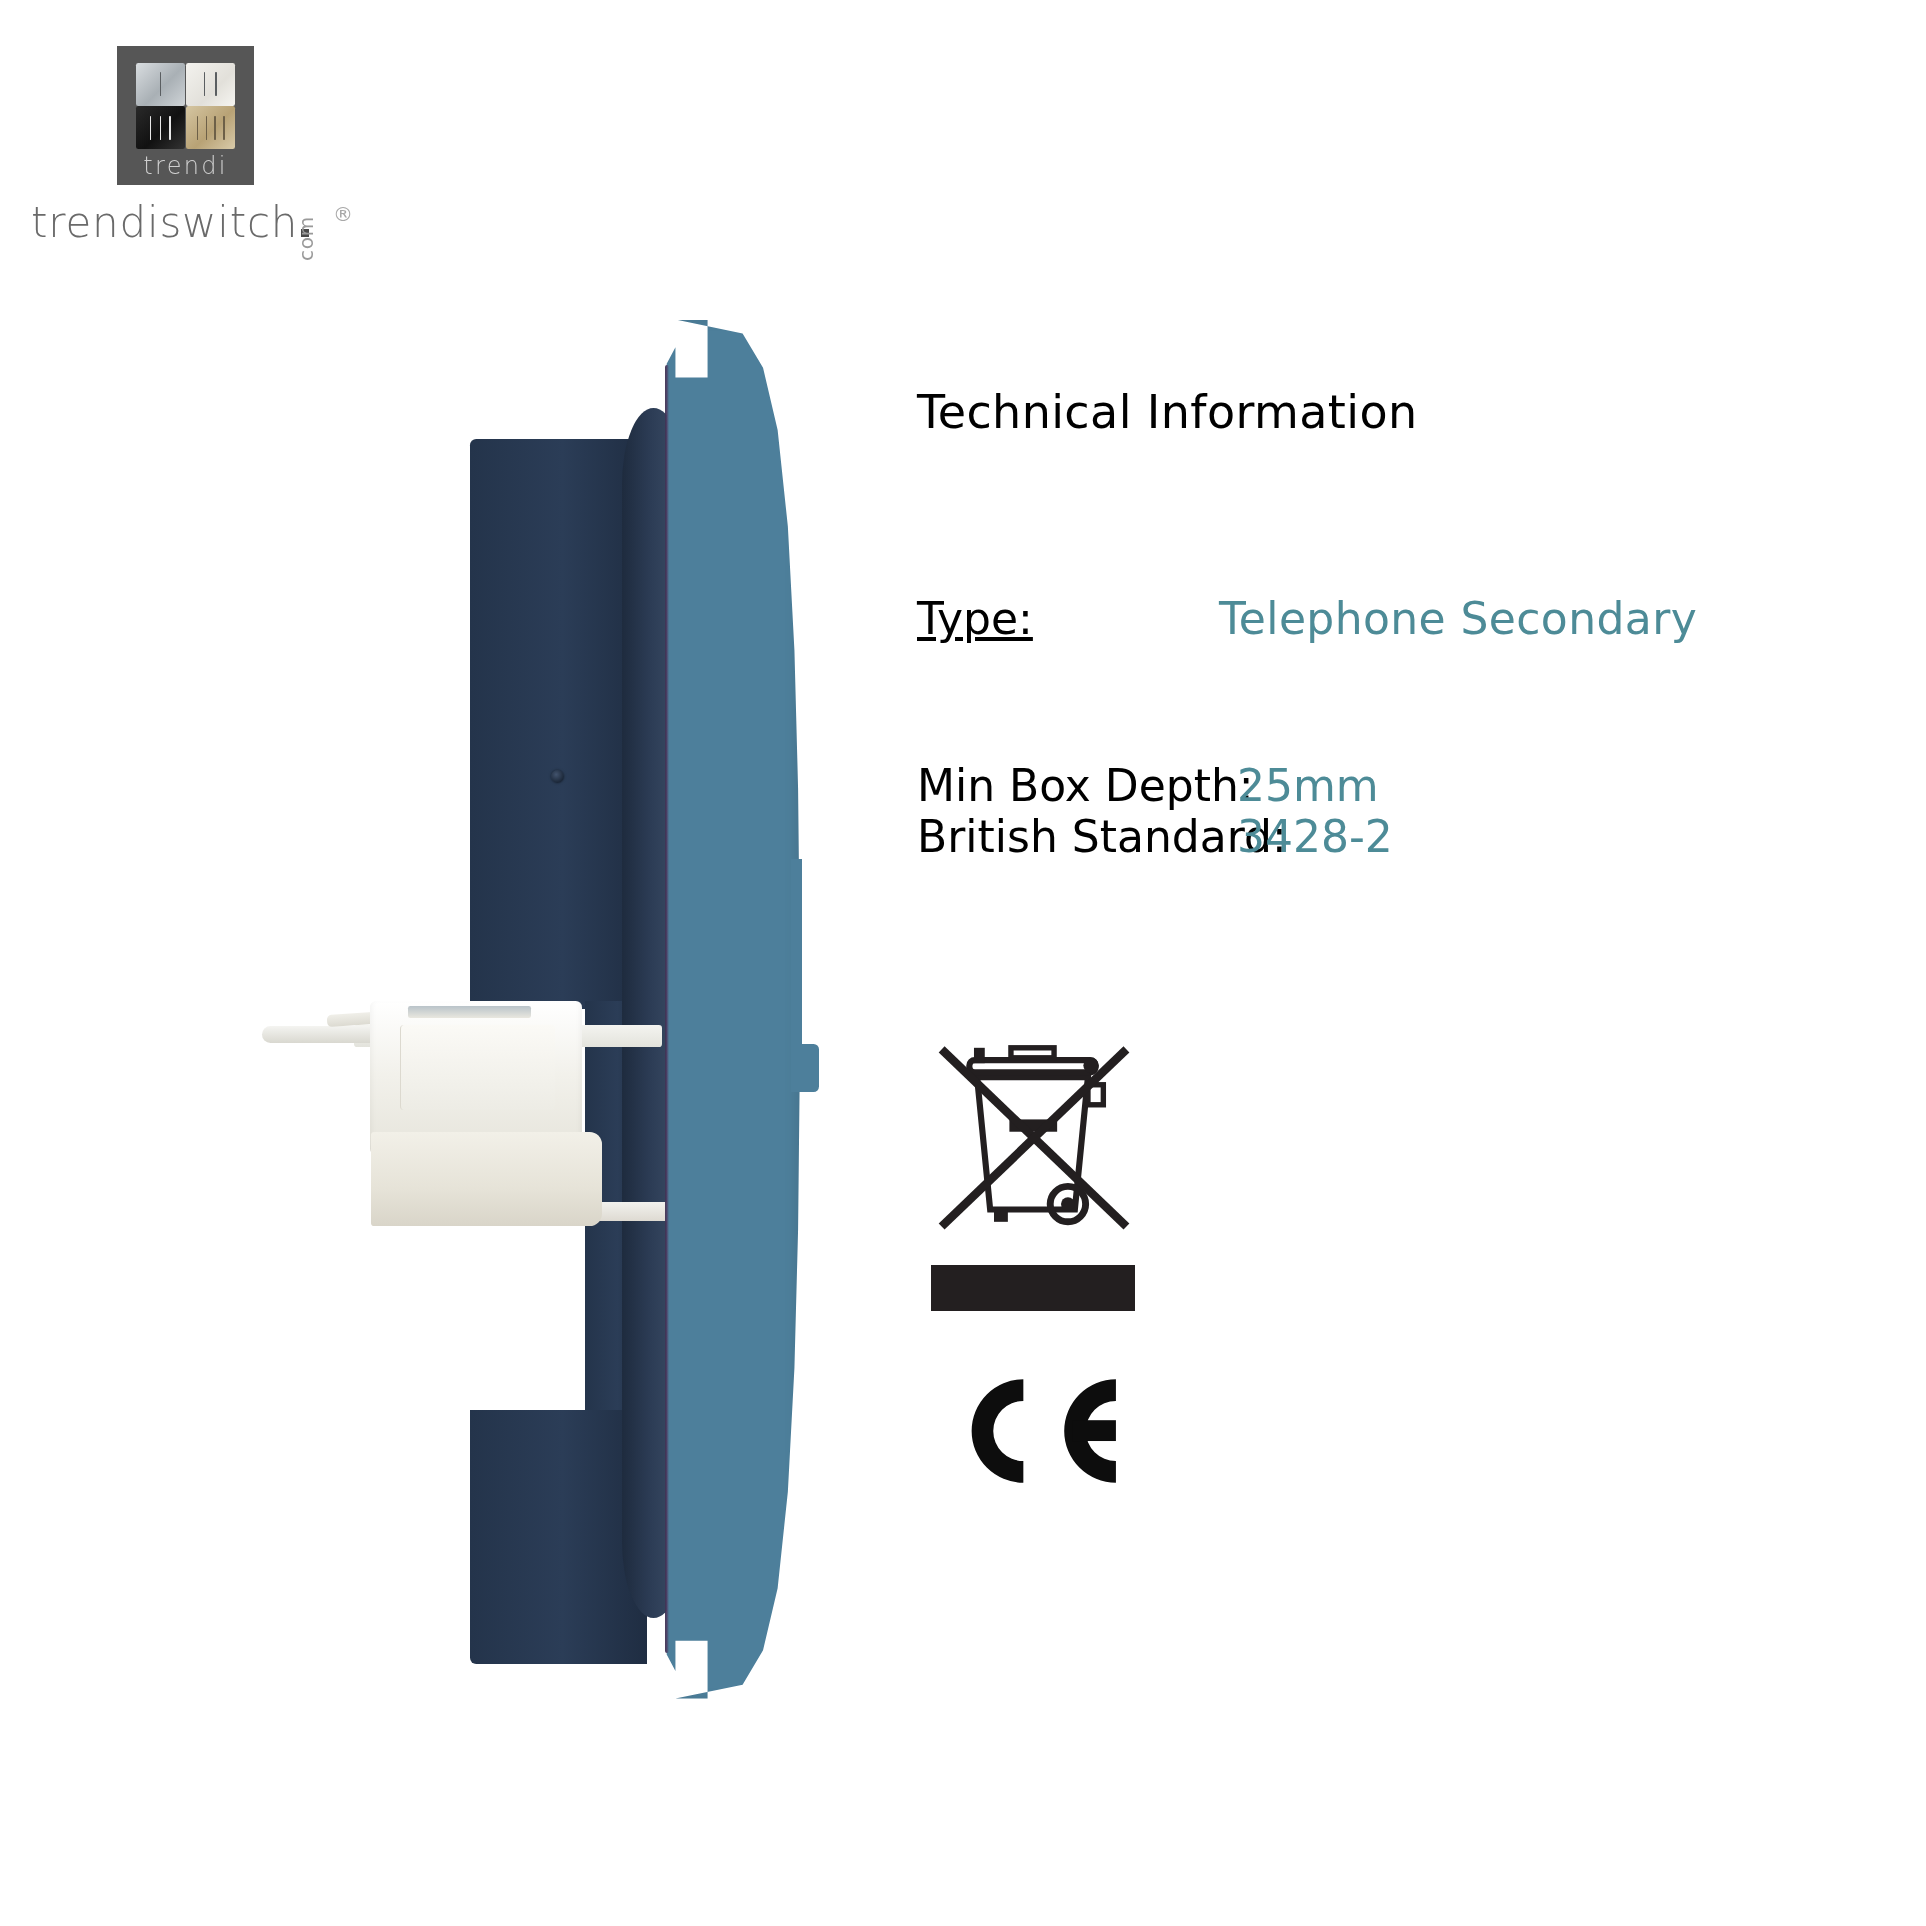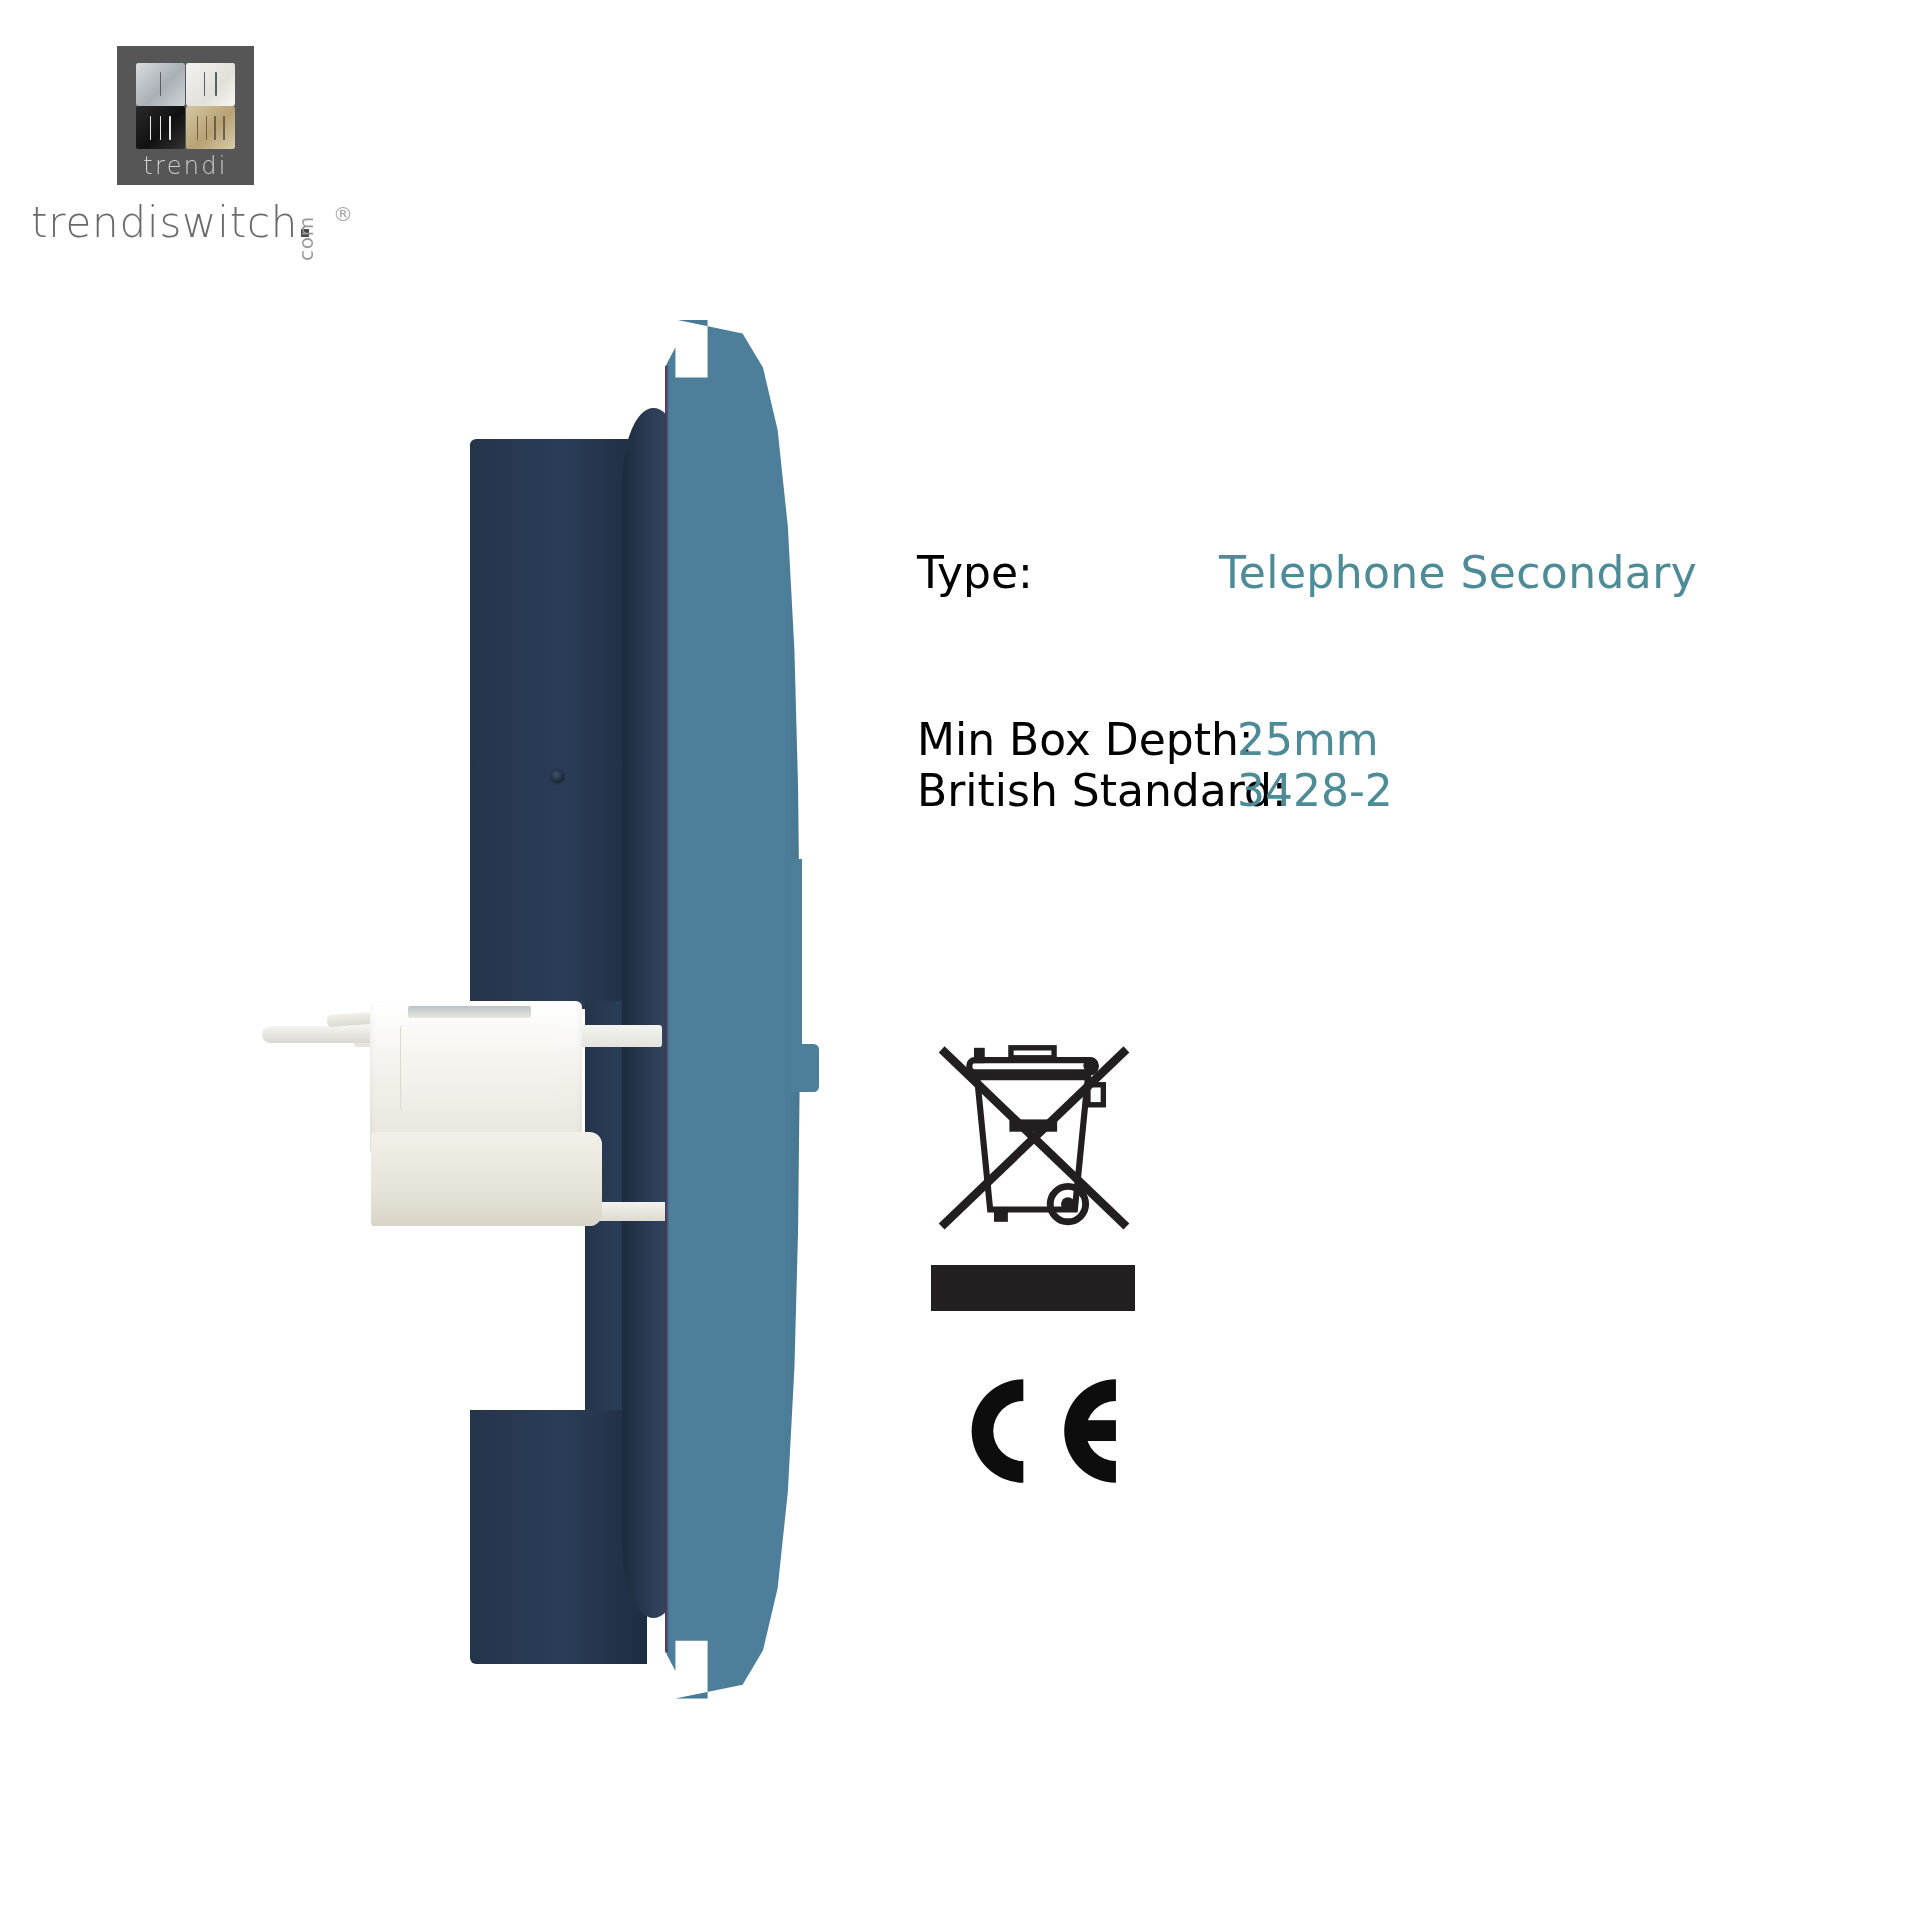--- a/index.html
+++ b/index.html
@@ -328,21 +328,21 @@
     color: #000000;
     font-weight: 400;
     line-height: 1.16;
   }
   .spec-value {
     font-size: 44px;
     color: #4d8b97;
     font-weight: 400;
     line-height: 1.16;
   }
-  #row-type .spec-label { width: 254px; }
+  #row-type .spec-label { width: 254px; text-decoration: underline; }
   #row-type .spec-value { letter-spacing: 0.4px; margin-left: 48px; }
 
   #spec-group {
     margin-top: 116px;
   }
   #spec-group .spec-label { width: 266px; }
   #spec-group .spec-value { padding-left: 54px; }
 
   
   #marks {
@@ -429,20 +429,21 @@
     <div id="faceplate-body"></div>
     <div id="faceplate-step"></div>
     <div id="faceplate-tab"></div>
     <div id="faceplate-rim"></div>
   </div>
 
 </div>
 
 <div id="tech-panel">
 
+  <div id="tech-title">Technical Information</div>
 
   <div class="spec-row" id="row-type">
     <span class="spec-label">Type:</span>
     <span class="spec-value">Telephone Secondary</span>
   </div>
 
   <div id="spec-group">
     <div class="spec-row">
       <span class="spec-label">Min Box Depth:</span>
       <span class="spec-value">25mm</span>

